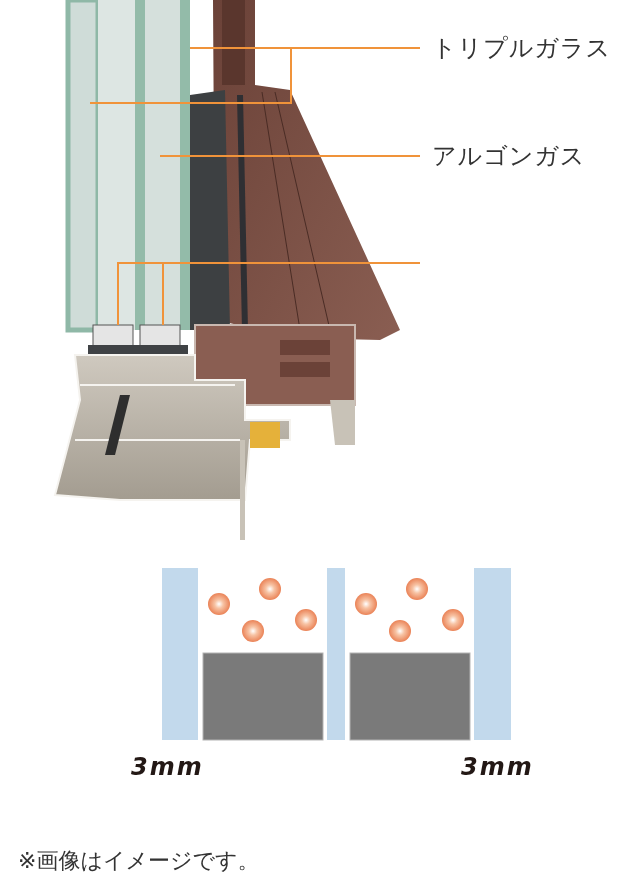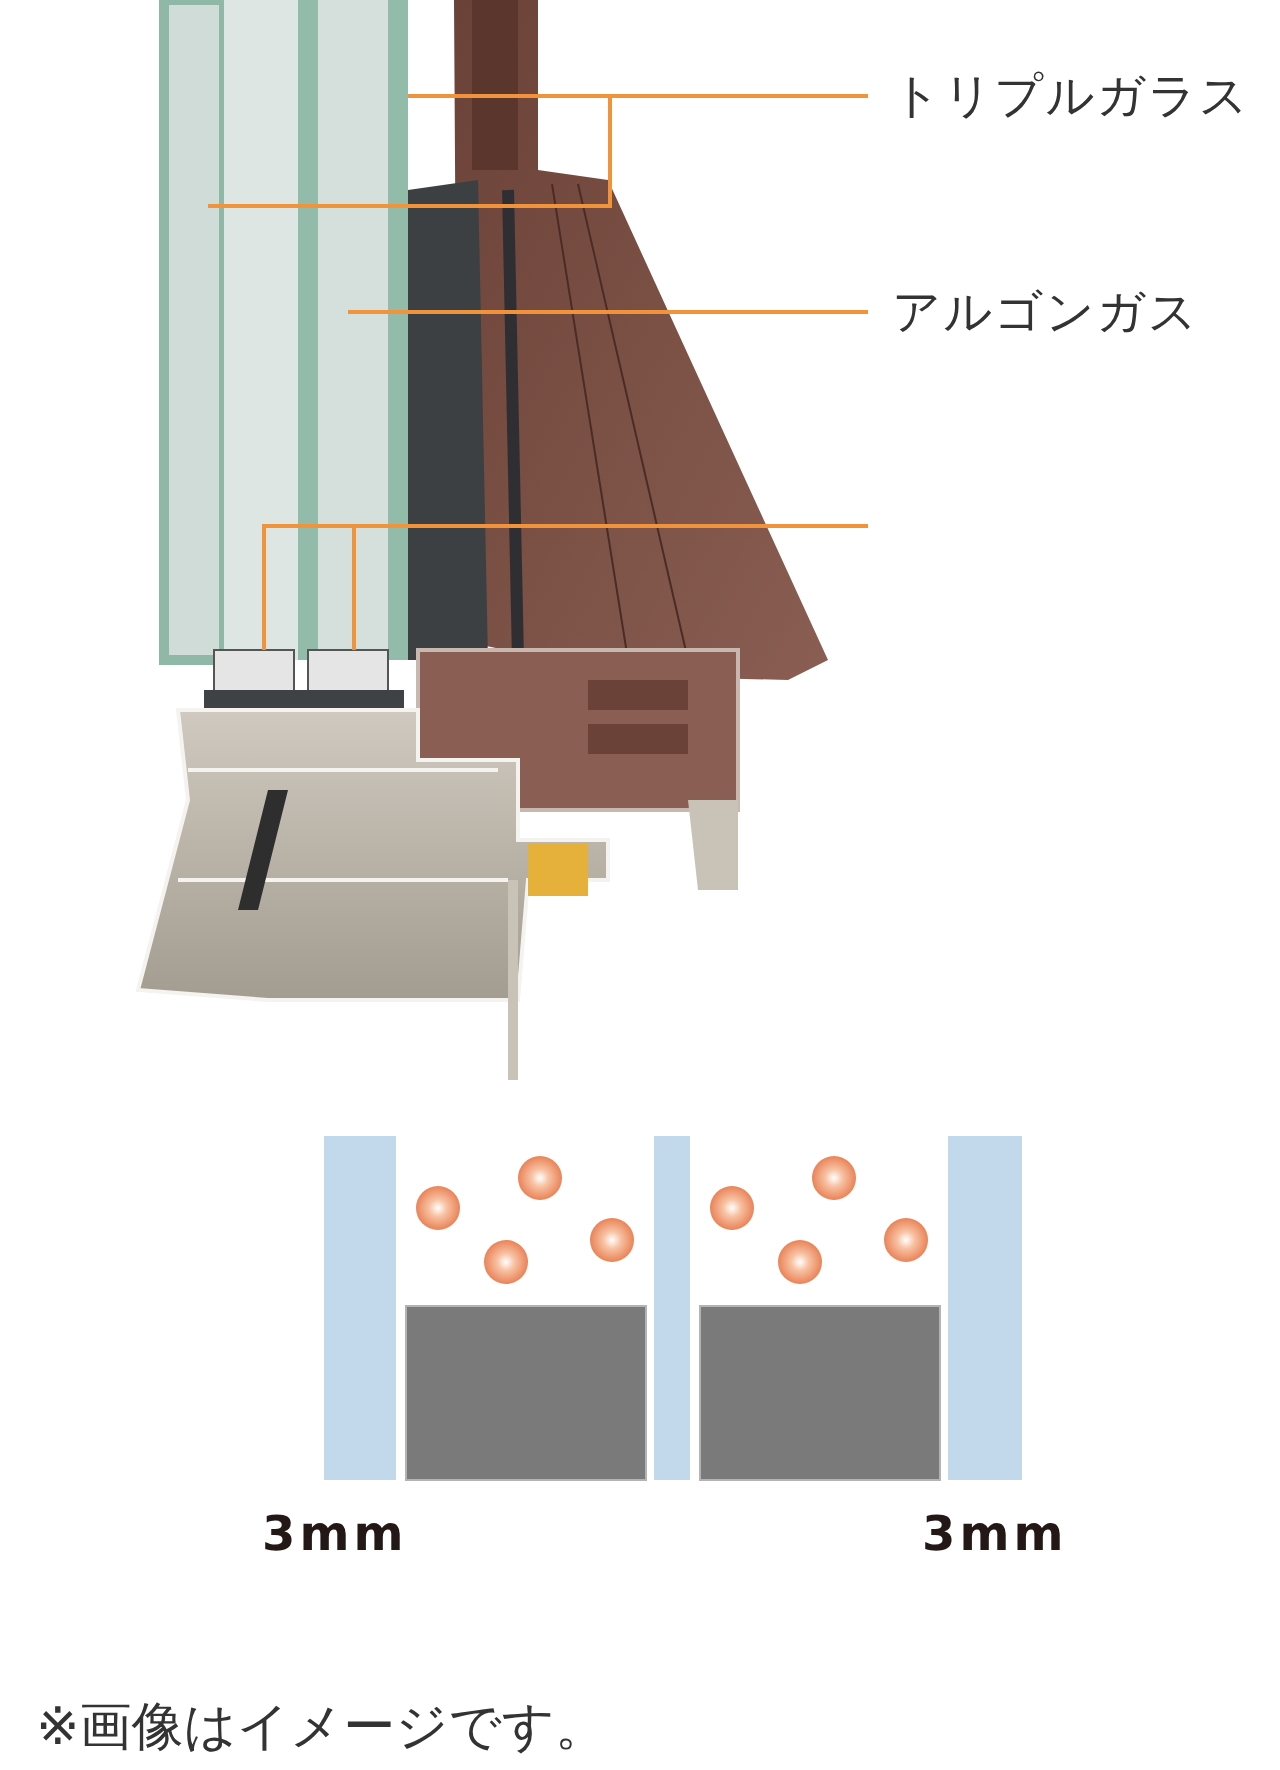--- a/index.html
+++ b/index.html
@@ -1,24 +1,24 @@
 <!DOCTYPE html>
 <html><head>
 <meta charset="utf-8">
 <style>
   html, body { margin: 0; padding: 0; background: #ffffff; }
   body { width: 640px; height: 885px; position: relative; overflow: hidden;
          font-family: "DejaVu Sans", sans-serif; color: #333333; }
-  .illustration { position: absolute; left: 0; top: 0; width: 540px; height: 545px; margin-left: 14px; }
+  .illustration { position: absolute; left: 0; top: 0; width: 540px; height: 545px; }
   .label { position: absolute; font-size: 24px; line-height: 30px; color: #333333; white-space: nowrap; letter-spacing: 1px; }
-  .diagram { position: absolute; left: 0; top: 555px; width: 584px; height: 260px; }
+  .diagram { position: absolute; left: 0; top: 555px; width: 584px; height: 260px; font-style: italic; }
   .dim { position: absolute; font-weight: bold; color: #231815; white-space: nowrap; }
   .dim-small { font-size: 24px; letter-spacing: 2px; }
   .dim-big { font-size: 44px; }
-  .note { position: absolute; left: 18px; top: 846px; font-size: 26px; color: #333333; white-space: nowrap; }
+  .note { position: absolute; left: 18px; top: 846px; font-size: 22px; color: #333333; white-space: nowrap; }
 </style>
 </head>
 <body>
 
 <div class="illustration">
   <svg width="640" height="545" viewBox="0 0 640 545">
     <defs>
       <linearGradient id="woodGrad" x1="0" y1="0" x2="1" y2="1">
         <stop offset="0" stop-color="#6b4238"></stop>
         <stop offset="1" stop-color="#8a5e52"></stop>

